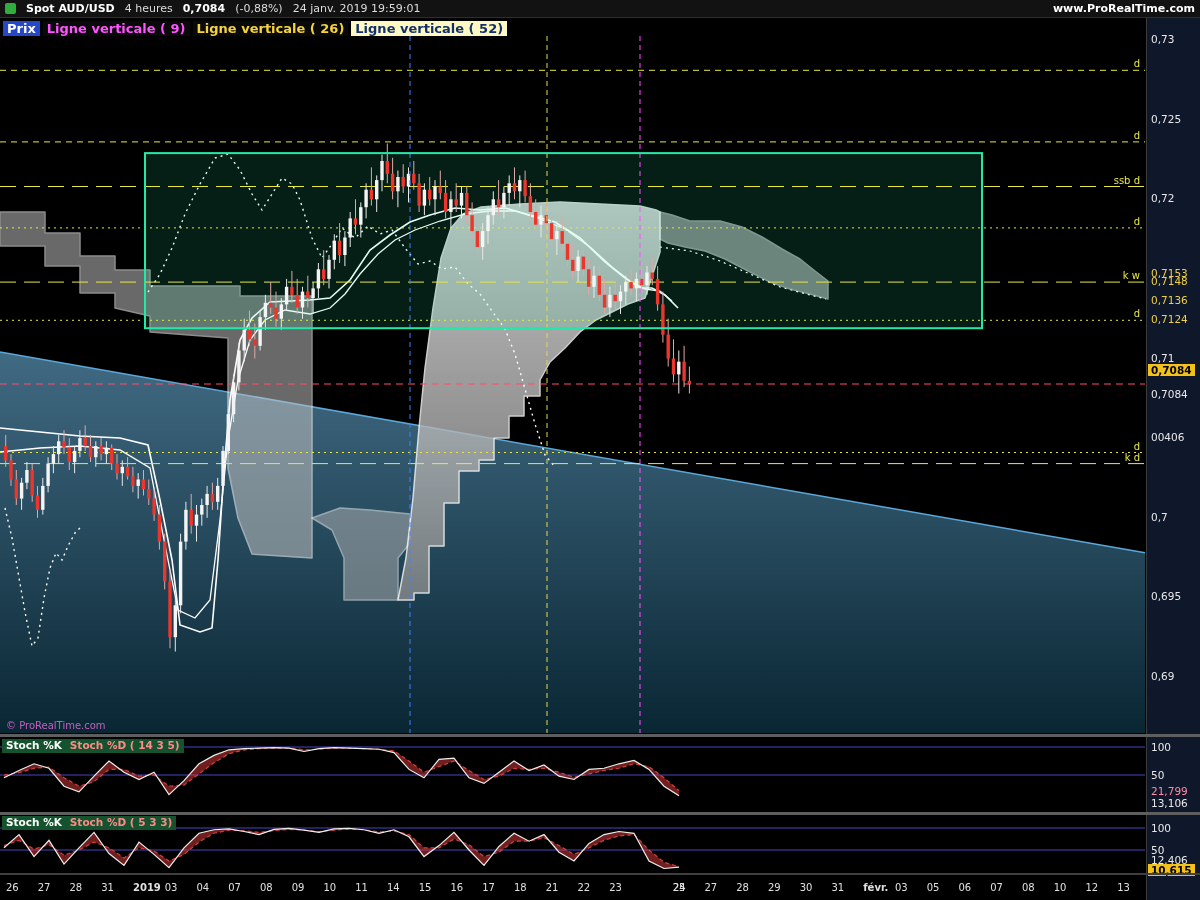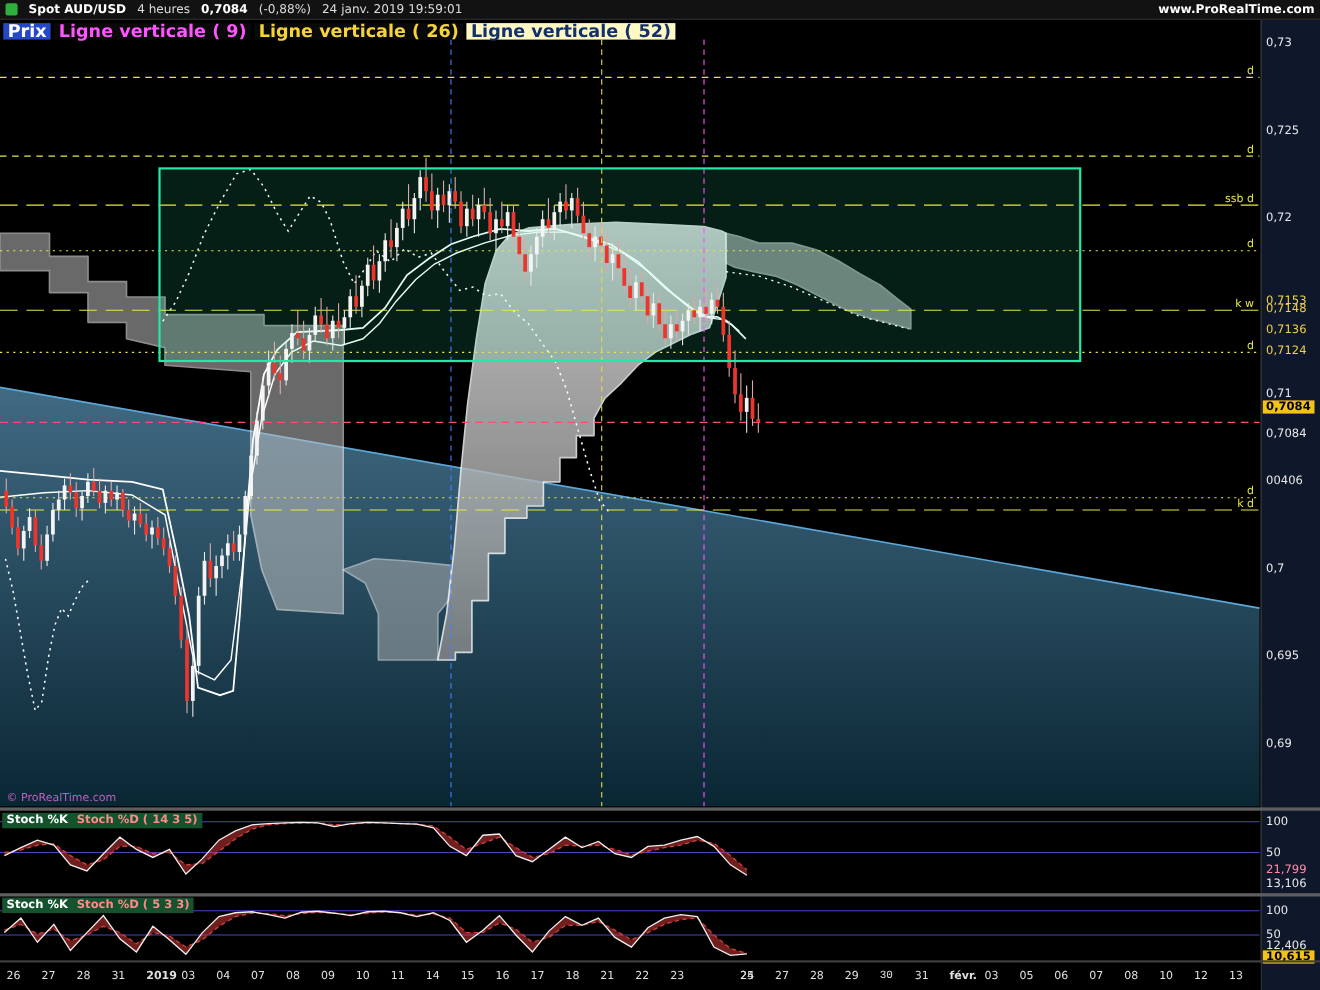--- a/index.html
+++ b/index.html
@@ -10,21 +10,21 @@
 
   .titlebar{position:absolute;left:0;top:0;width:1200px;height:18px;background:#121212;
     border-bottom:1px solid #2e2e2e;display:flex;align-items:center;gap:10px;padding:0 5px;
     font-size:11px;color:#dcdcdc;z-index:10}
   .titlebar .sym{color:#fff;font-weight:bold}
   .titlebar .price{color:#fff;font-weight:bold}
   .titlebar .site{margin-left:auto;color:#fff;font-weight:bold;text-decoration:none}
   .inst-icon{display:inline-block;width:11px;height:11px;background:#2fae3e;border-radius:2px}
 
   .legend{position:absolute;left:3px;top:21px;display:flex;gap:3px;z-index:9}
-  .lchip{height:15px;line-height:15px;padding:0 4px;font-size:16px;font-weight:bold;
+  .lchip{height:15px;line-height:15px;padding:0 4px;font-size:13px;font-weight:bold;
     background:rgba(10,10,10,0.85);white-space:nowrap}
   #chip-prix{background:#2448c8;color:#fff}
   #chip-v9{color:#ff55ff}
   #chip-v26{color:#f5d33d}
   #chip-v52{background:#fef9c3;color:#13306b}
 
   #price-axis{position:absolute;left:1146px;top:0;width:54px;height:900px;background:#0f172a;
     border-left:1px solid #3c3c3c;z-index:4}
   .axis-label{position:absolute;left:4px;font-size:10.5px;color:#e8e8e8;white-space:nowrap}
   .axis-label.chip{background:#f2c21a;color:#000;font-weight:bold;left:1px;padding:0 3px}
@@ -440,21 +440,21 @@
       <div class="date-label" style="left: 482.25px;">17</div>
       <div class="date-label" style="left: 514px;">18</div>
       <div class="date-label" style="left: 545.75px;">21</div>
       <div class="date-label" style="left: 577.5px;">22</div>
       <div class="date-label" style="left: 609.25px;">23</div>
       <div class="date-label" style="left: 641px; margin-left: 32px;">24</div>
       <div class="date-label" style="left: 672.75px;">25</div>
       <div class="date-label" style="left: 704.5px;">27</div>
       <div class="date-label" style="left: 736.25px;">28</div>
       <div class="date-label" style="left: 768px;">29</div>
-      <div class="date-label" style="left: 799.75px; font-family: Liberation Mono, monospace;">30</div>
+      <div class="date-label" style="left: 799.75px;">30</div>
       <div class="date-label" style="left: 831.5px;">31</div>
       <div class="date-label" style="left: 863.25px; font-weight: bold;">févr.</div>
       <div class="date-label" style="left: 895px;">03</div>
       <div class="date-label" style="left: 926.75px;">05</div>
       <div class="date-label" style="left: 958.5px;">06</div>
       <div class="date-label" style="left: 990.25px;">07</div>
       <div class="date-label" style="left: 1022px;">08</div>
       <div class="date-label" style="left: 1053.75px;">10</div>
       <div class="date-label" style="left: 1085.5px;">12</div>
       <div class="date-label" style="left: 1117.25px;">13</div>

